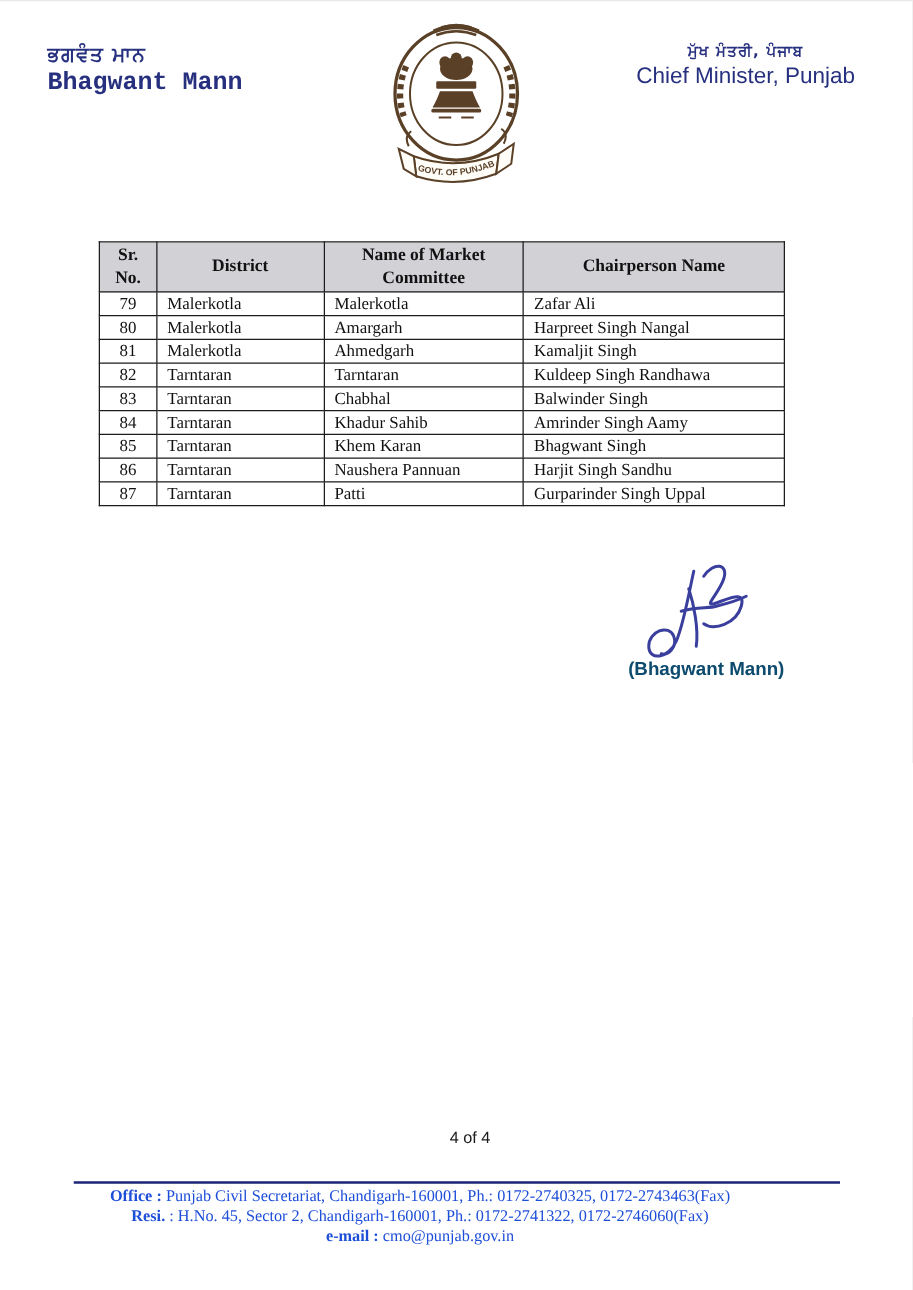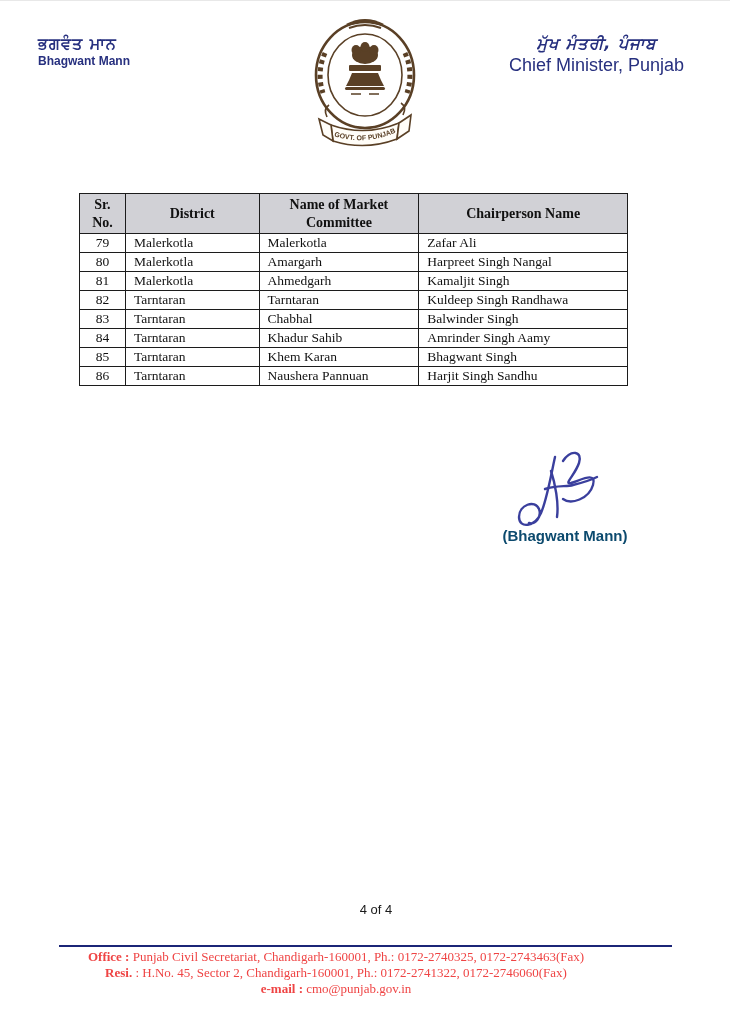--- a/index.html
+++ b/index.html
@@ -10,26 +10,26 @@
     background:#ffffff;
     font-family:"Liberation Serif", serif;
     overflow:hidden;
   }
   
   .hdr-left{
     position:absolute;left:38px;top:33px;
     color:#27307f;text-align:left;line-height:1.25;
   }
   .hdr-left .pa{font-family:"DejaVu Sans",sans-serif;font-weight:bold;font-size:16px;letter-spacing:1px;}
-  .hdr-left .en{font-family:Liberation Sans, sans-serif;font-weight:bold;font-size:12px;}
+  .hdr-left .en{font-family:Liberation Mono, monospace;font-weight:bold;font-size:20px;}
   .hdr-right{
     position:absolute;right:46px;top:33px;
     color:#27307f;text-align:center;line-height:1.25;
   }
-  .hdr-right .pa{font-family:"DejaVu Sans",sans-serif;font-weight:bold;font-size:16px;letter-spacing:1px;font-style:italic;}
+  .hdr-right .pa{font-family:"DejaVu Sans",sans-serif;font-weight:bold;font-size:12px;letter-spacing:1px;}
   .hdr-right .en{font-family:"Liberation Sans",sans-serif;font-weight:normal;font-size:18px;}
   .emblem{
     position:absolute;left:50%;top:12px;transform:translateX(-50%);
     width:112px;height:142px;
   }
   
   .mc-table{
     position:absolute;left:79px;top:192px;
     border-collapse:collapse;
     width:549px;
@@ -64,21 +64,21 @@
     font-family:"Liberation Sans",sans-serif;
     font-size:13px;color:#1a1a1a;
   }
   
   .footer-rule{
     position:absolute;left:59px;top:944px;width:613px;height:2px;
     background:#1b2577;
   }
   .footer{
     position:absolute;left:0;top:948px;width:672px;
-    text-align:center;color:#ef4444;
+    text-align:center;color:#1d4ed8;
     font-family:"Liberation Serif",serif;
     font-size:13px;line-height:16px;
   }
   .footer b{font-weight:bold;}
 </style>
 </head>
 <body>
 
 <div class="page">
 
@@ -191,20 +191,26 @@
           <td class="c-district">Tarntaran</td>
           <td class="c-committee">Khem Karan</td>
           <td class="c-chair">Bhagwant Singh</td>
         </tr>
         <tr>
           <td class="c-sr">86</td>
           <td class="c-district">Tarntaran</td>
           <td class="c-committee">Naushera Pannuan</td>
           <td class="c-chair">Harjit Singh Sandhu</td>
         </tr>
+        <tr>
+          <td class="c-sr">87</td>
+          <td class="c-district">Tarntaran</td>
+          <td class="c-committee">Patti</td>
+          <td class="c-chair">Gurparinder Singh Uppal</td>
+        </tr>
       </tbody>
   </table>
 
   <svg class="sig-svg" viewBox="0 0 100 84">
     <g fill="none" stroke="#3a3f9d" stroke-width="2.4" stroke-linecap="round">
       <path d="M58,14 C66,2 78,4 74,16 C70,28 58,38 66,36 C76,33 92,24 88,38 C84,52 66,58 58,52"></path>
       <path d="M50,10 C46,28 42,52 36,66 C30,80 14,82 14,70 C14,58 30,52 34,62 C37,70 30,78 24,76"></path>
       <path d="M40,42 C52,38 62,40 68,38 C76,36 84,34 92,30"></path>
       <path d="M46,24 C50,36 54,56 52,70"></path>
     </g>

